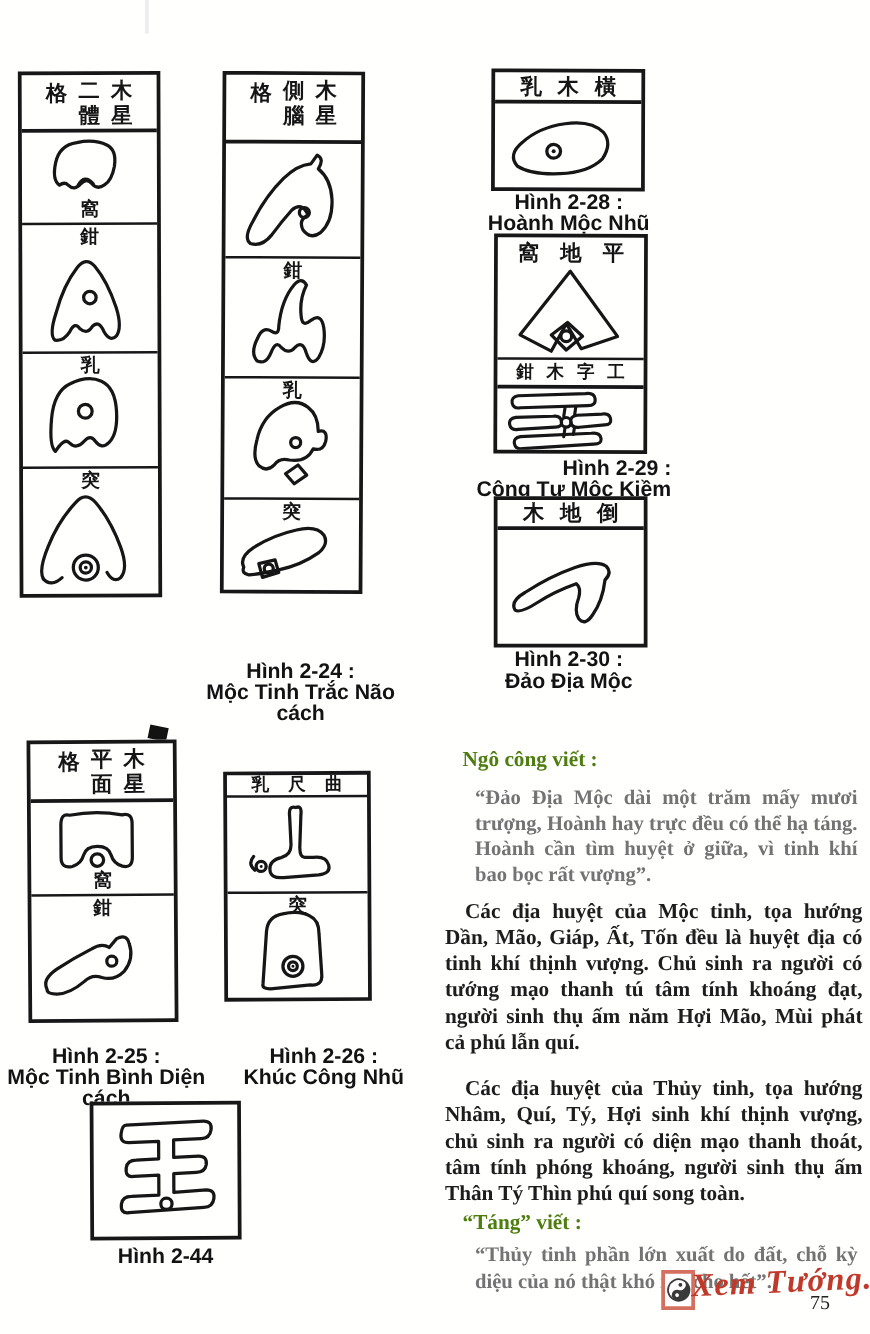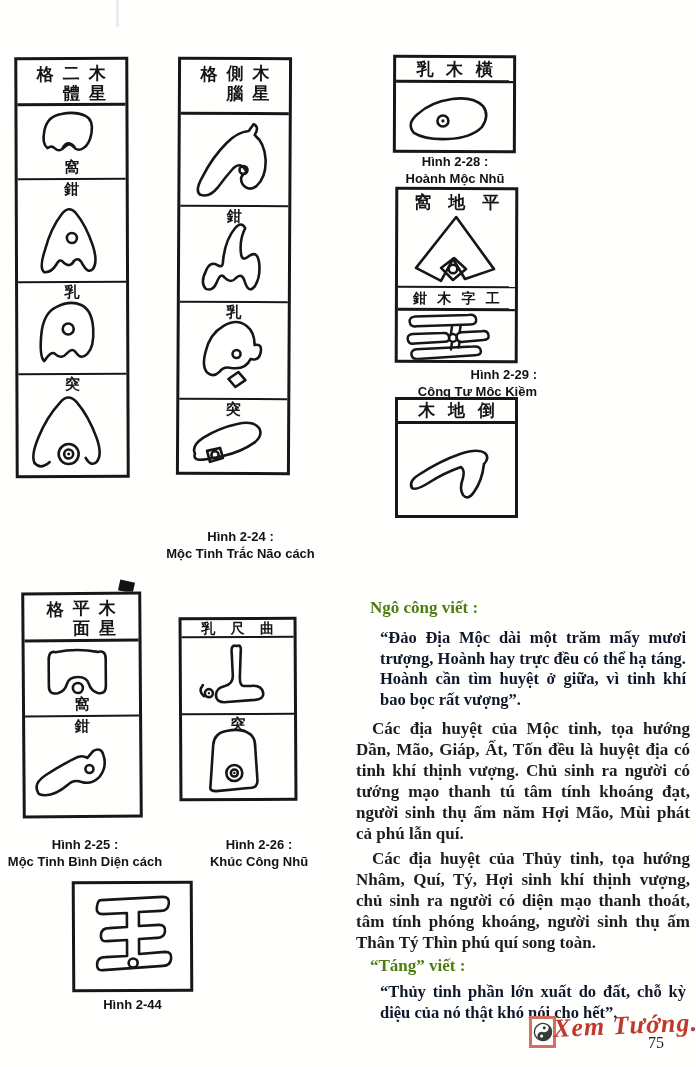--- a/index.html
+++ b/index.html
@@ -14,26 +14,26 @@
   .cjk{font-family:"DejaVu Sans","Liberation Sans",sans-serif;font-weight:bold;font-size:17px;color:#151515;}
   .cjk.sm{font-size:14px;line-height:16px;}
   .cell{position:relative;border-bottom:2.5px solid #171717;box-sizing:border-box;}
   .cell.last{border-bottom:none;}
   .lbl{position:absolute;top:0px;left:50%;transform:translateX(-50%);font-family:"DejaVu Sans",sans-serif;font-weight:bold;font-size:15px;color:#151515;}
   .lbl.below{top:auto;bottom:1px;}
   svg.shape{display:block;}
   svg.shape path,svg.shape circle,svg.shape line{stroke:#161616;stroke-width:2.6;fill:none;stroke-linecap:round;stroke-linejoin:round;}
   svg.shape .fdot{fill:#161616;stroke:none;}
   
-  .cap{position:absolute;text-align:center;font-family:"Liberation Sans","DejaVu Sans",sans-serif;font-weight:bold;font-size:13px;line-height:17px;color:#131313;}
+  .cap{position:absolute;text-align:center;font-family:"Liberation Sans","DejaVu Sans",sans-serif;font-weight:bold;font-size:17px;line-height:17px;color:#131313;}
   .cap span{display:block;}
   
   .textcol{position:absolute;left:356px;top:598px;width:336px;}
   .bhead{font-weight:bold;font-size:17px;margin:0 0 0 14px;color:#4d7c0f;}
-  .bquote{font-weight:bold;font-size:16.5px;line-height:20.5px;text-align:justify;margin:10px 0 0 24px;width:306px;color:#0f172a;}
+  .bquote{font-weight:bold;font-size:16.5px;line-height:20.5px;text-align:justify;margin:10px 0 0 24px;width:306px;color:#737373;}
   .bpara{font-weight:bold;font-size:17px;line-height:21px;text-align:justify;text-indent:16px;margin:8px 0 0 0;width:334px;color:#1d1d1d;}
   
   .logo-box{position:absolute;left:529px;top:1016px;width:21px;height:26px;background:#ffffff;border:3px solid #d4705f;display:flex;align-items:center;justify-content:center;}
   .logo-text{position:absolute;left:553px;top:1010px;font-family:"Liberation Serif",serif;font-style:italic;font-weight:bold;font-size:26px;color:#c03a2b;transform:rotate(-2.5deg);letter-spacing:1px;white-space:nowrap;}
   .pagenum{position:absolute;left:648px;top:1034px;font-family:"Liberation Serif",serif;font-size:16px;color:#222;}
   .inkblob{position:absolute;left:119px;top:581px;width:15px;height:11px;background:#121212;transform:rotate(12deg);}
 </style>
 </head>
 <body>
 
@@ -191,20 +191,24 @@
       <span class="cjk">木</span>
       <span class="cjk">地</span>
       <span class="cjk">倒</span>
     </div>
     <div class="cell last" style="flex:1;">
       <svg class="shape" viewBox="0 0 117 91" width="117" height="91">
         <path d="M14,64 Q10,57 22,50 Q42,37 62,30 Q80,24 87,29 Q92,34 86,40 Q84,57 76,68 Q70,77 65,71 Q61,65 65,54 Q67,46 63,43 Q46,49 32,58 Q18,67 14,64 Z"></path>
       </svg>
     </div>
   </div>
+  <div class="cap" style="left:380px;top:519px;width:150px;">
+    <span>Hình 2-30 :</span>
+    <span>Đảo Địa Mộc</span>
+  </div>
 
   <div class="inkblob"></div>
   <div class="tbl" style="left:22px;top:592px;width:120px;height:226px;transform:rotate(-0.4deg);">
     <div class="hdr3" style="height:42px;">
       <span class="cjk">格</span>
       <div class="vcol">
         <span class="cjk">平</span>
         <span class="cjk">面</span>
       </div>
       <div class="vcol">
@@ -269,21 +273,21 @@
     </svg>
   </div>
   <div class="cap" style="left:72px;top:996px;width:121px;">
     <span>Hình 2-44</span>
   </div>
 
   <div class="textcol">
     <p class="bhead">Ngô công viết :</p>
     <p class="bquote">“Đảo Địa Mộc dài một trăm mấy mươi trượng, Hoành hay trực đều có thể hạ táng. Hoành cần tìm huyệt ở giữa, vì tinh khí bao bọc rất vượng”.</p>
     <p class="bpara">Các địa huyệt của Mộc tinh, tọa hướng Dần, Mão, Giáp, Ất, Tốn đều là huyệt địa có tinh khí thịnh vượng. Chủ sinh ra người có tướng mạo thanh tú tâm tính khoáng đạt, người sinh thụ ấm năm Hợi Mão, Mùi phát cả phú lẫn quí.</p>
-    <p class="bpara" style="margin-top:4px;">Các địa huyệt của Thủy tinh, tọa hướng Nhâm, Quí, Tý, Hợi sinh khí thịnh vượng, chủ sinh ra người có diện mạo thanh thoát, tâm tính phóng khoáng, người sinh thụ ấm Thân Tý Thìn phú quí song toàn.</p>
+    <p class="bpara" style="margin-top:16px;">Các địa huyệt của Thủy tinh, tọa hướng Nhâm, Quí, Tý, Hợi sinh khí thịnh vượng, chủ sinh ra người có diện mạo thanh thoát, tâm tính phóng khoáng, người sinh thụ ấm Thân Tý Thìn phú quí song toàn.</p>
     <p class="bhead" style="margin-top:3px;">“Táng” viết :</p>
     <p class="bquote" style="margin-top:6px;">“Thủy tinh phần lớn xuất do đất, chỗ kỳ diệu của nó thật khó nói cho hết”.</p>
   </div>
 
   <div class="logo-box">
     <svg width="20" height="20" viewBox="0 0 20 20" style="transform:rotate(18deg);">
       <circle cx="10" cy="10" r="8.6" fill="#ffffff" stroke="#3a3a3a" stroke-width="1.4"></circle>
       <path d="M10,1.4 A8.6,8.6 0 0 1 10,18.6 A4.3,4.3 0 0 1 10,10 A4.3,4.3 0 0 0 10,1.4 Z" fill="#3a3a3a"></path>
       <circle cx="10" cy="5.7" r="1.5" fill="#3a3a3a"></circle>
       <circle cx="10" cy="14.3" r="1.5" fill="#ffffff"></circle>

